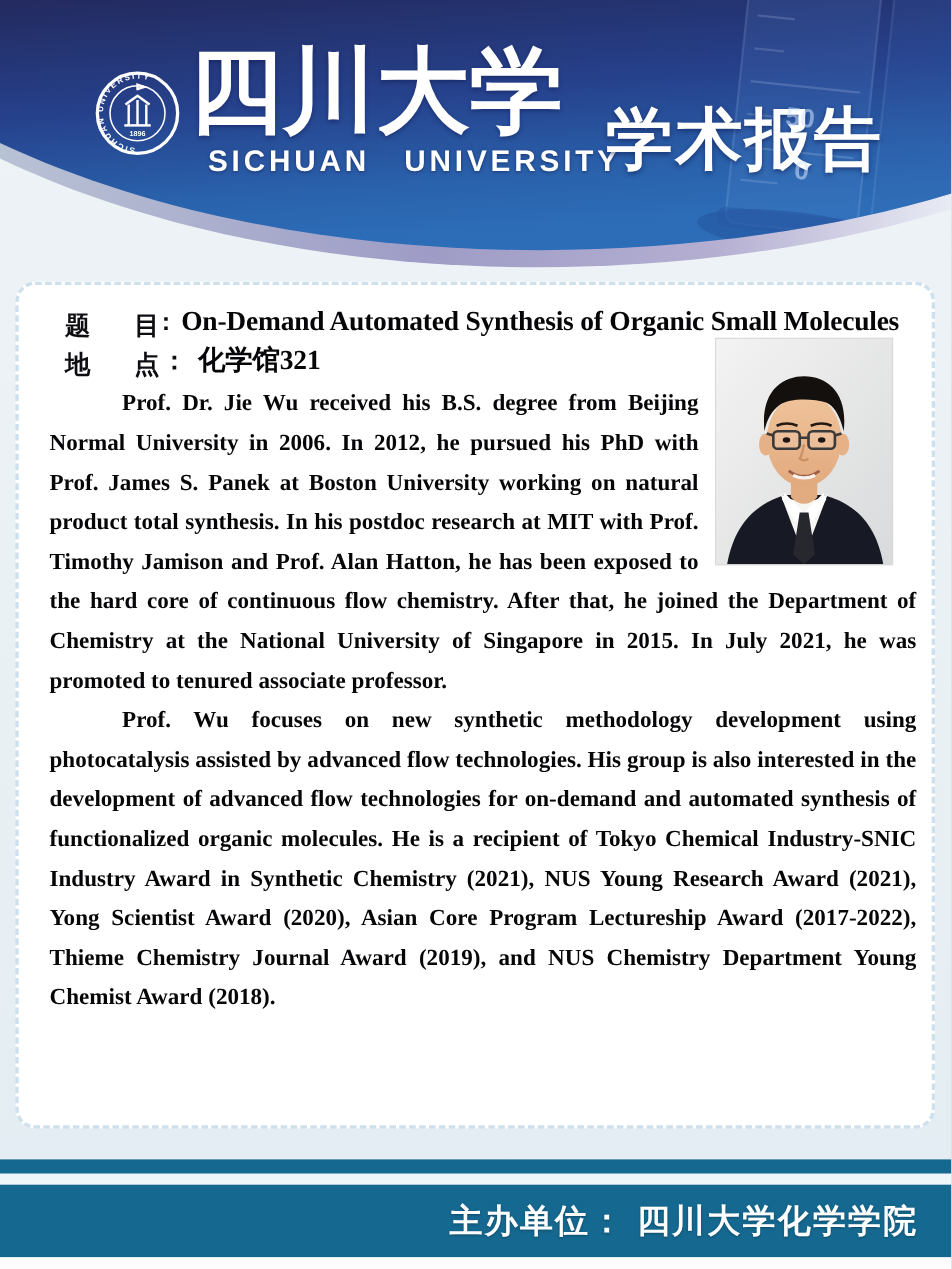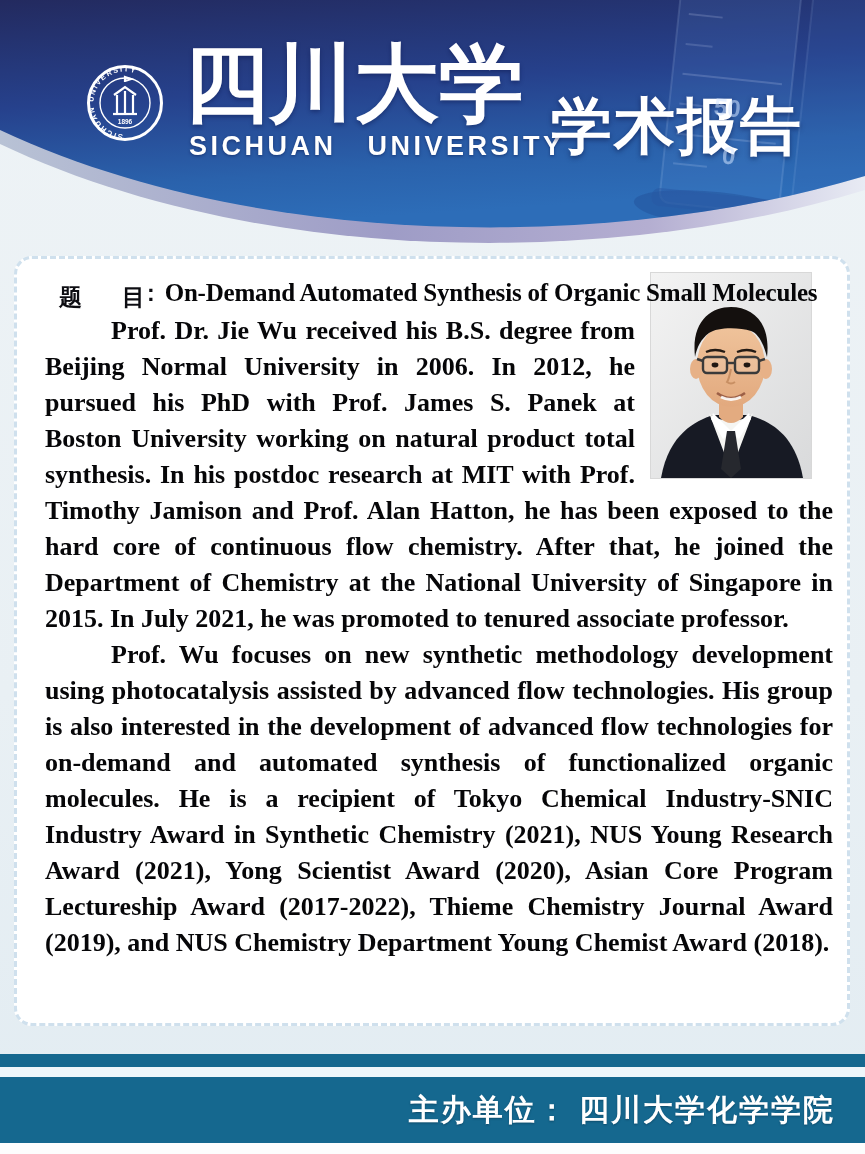--- a/index.html
+++ b/index.html
@@ -6,21 +6,21 @@
   html,body { background:#cfd6da; }
   .poster {
     position:relative; width:865px; height:1154px; margin:0 auto;
     background:linear-gradient(180deg,#eef3f6 0%,#e9f0f4 60%,#e2ecf2 100%);
     overflow:hidden; font-family:"Liberation Sans", sans-serif;
   }
 
   
   .header-svg { position:absolute; left:0; top:0; width:865px; height:262px; display:block; }
   .univ-cn {
-    position:absolute; left:184px; top:40px; width:360px;
+    position:absolute; left:172px; top:40px; width:360px;
     font-size:85px; line-height:1.05; font-weight:bold; color:#ffffff;
     letter-spacing:0px; text-shadow:0 2px 4px rgba(10,20,70,.45);
     font-family:"Liberation Serif", serif;
   }
   .univ-en {
     position:absolute; left:189px; top:131px; width:400px;
     font-size:27px; font-weight:bold; color:#ffffff;
     letter-spacing:3.5px; word-spacing:20px;
     text-shadow:0 1px 3px rgba(10,20,70,.5);
   }
@@ -50,21 +50,21 @@
     font-family:"Liberation Serif", serif; font-size:25px; font-weight:bold;
     color:#060608; letter-spacing:-0.2px;
   }
   .bio-wrap { margin-top:3px; }
   .photo-float {
     float:right; width:160px; height:205px; margin:-40px 22px 10px 16px;
     background:#e9e9e9; box-shadow:0 0 0 1px #d8d8d8;
   }
   .photo-float svg { display:block; width:100%; height:100%; }
   p.bio {
-    font-family:"Liberation Serif", serif; font-size:26px; font-weight:bold;
+    font-family:"Liberation Serif", serif; font-size:21px; font-weight:bold;
     line-height:36px; color:#060608; text-align:justify; text-indent:66px;
     margin:0;
   }
 
   
   .stripe-thin  { position:absolute; left:0; top:1054px; width:865px; height:13px; background:#15688f; }
   .stripe-gap   { position:absolute; left:0; top:1067px; width:865px; height:10px; background:#eef6fa; }
   .footer-band  {
     position:absolute; left:0; top:1077px; width:865px; height:66px; background:#15688f;
     display:flex; align-items:center; justify-content:flex-end; padding-right:30px;
@@ -141,20 +141,23 @@
   <div class="univ-en">SICHUAN UNIVERSITY</div>
   <div class="banner-title">学术报告</div>
   <span class="cyl-mark cyl-50">50</span>
   <span class="cyl-mark cyl-0">0</span>
 
   <div class="card">
 
     <div class="info-row">
       <span class="info-label">题目</span><span class="info-colon">:</span><span class="info-value">On-Demand Automated Synthesis of Organic Small Molecules</span>
     </div>
+    <div class="info-row">
+      <span class="info-label">地点</span><span class="info-colon">：</span><span class="info-value">化学馆321</span>
+    </div>
 
     <div class="bio-wrap">
 
       <div class="photo-float">
         <svg viewBox="0 0 160 205" xmlns="http://www.w3.org/2000/svg">
           <defs>
             <linearGradient id="gPhotoBg" x1="0" y1="0" x2="1" y2="1">
               <stop offset="0" stop-color="#f3f3f3"></stop>
                 <stop offset="1" stop-color="#d9dadb"></stop>
             </linearGradient>

